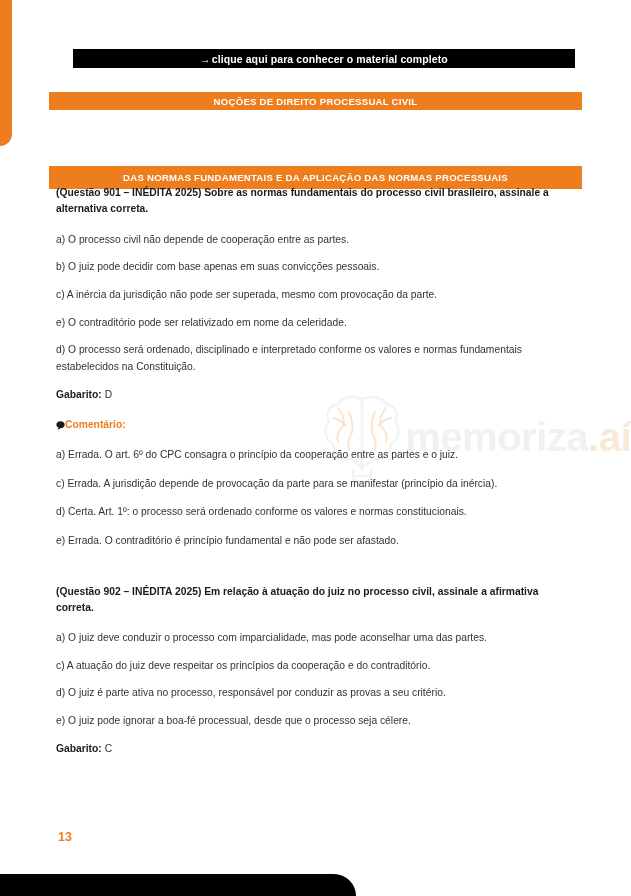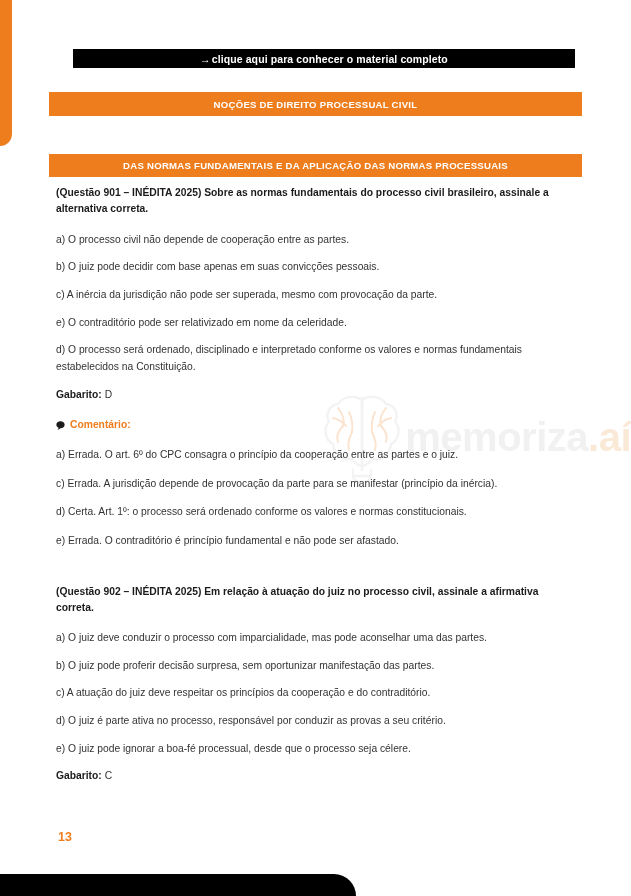--- a/index.html
+++ b/index.html
@@ -101,22 +101,22 @@
     background: #ee7d1e;
     color: #ffffff;
     display: flex;
     align-items: center;
     justify-content: center;
     font-size: 9.6px;
     font-weight: 700;
     letter-spacing: 0.25px;
     text-align: center;
   }
-  .banner-subject { top: 92px; height: 24px; }
-  .banner-topic   { top: 154px; height: 23px; }
+  .banner-subject { top: 92px; height: 18px; }
+  .banner-topic   { top: 166px; height: 23px; }
 
   .content {
     position: absolute;
     left: 56px;
     top: 185px;
     width: 512px;
   }
 
   p {
     margin: 0 0 12px 0;
@@ -132,21 +132,20 @@
   }
   p.alt { margin-bottom: 11px; }
   p.gabarito { margin-bottom: 14px; }
   .gabarito b { color: #1b1b1b; }
   p.comentario-head {
     margin-bottom: 13px;
     font-weight: 700;
     color: #ee7d1e;
     display: flex;
     align-items: center;
-    gap: 5px;
   }
   .bubble-icon {
     display: inline-block;
     width: 9px;
     height: 9px;
     color: #1b1b1b;
     line-height: 0;
   }
   .q-gap { height: 22px; }
 
@@ -234,21 +233,20 @@
 
     <p>a) Errada. O art. 6º do CPC consagra o princípio da cooperação entre as partes e o juiz.</p>
     <p>c) Errada. A jurisdição depende de provocação da parte para se manifestar (princípio da inércia).</p>
     <p>d) Certa. Art. 1º: o processo será ordenado conforme os valores e normas constitucionais.</p>
     <p>e) Errada. O contraditório é princípio fundamental e não pode ser afastado.</p>
 
     <div class="q-gap"></div>
 
     <p class="q-stem">(Questão 902 – INÉDITA 2025) Em relação à atuação do juiz no processo civil, assinale a afirmativa correta.</p>
     <p class="alt">a) O juiz deve conduzir o processo com imparcialidade, mas pode aconselhar uma das partes.</p>
-    <p class="alt">b) O juiz pode proferir decisão surpresa, sem oportunizar manifestação das partes.</p>
     <p class="alt">c) A atuação do juiz deve respeitar os princípios da cooperação e do contraditório.</p>
     <p class="alt">d) O juiz é parte ativa no processo, responsável por conduzir as provas a seu critério.</p>
     <p class="alt">e) O juiz pode ignorar a boa-fé processual, desde que o processo seja célere.</p>
 
     <p class="gabarito">
       <b>Gabarito:</b>
       <span>C</span>
     </p>
 
   </div>

